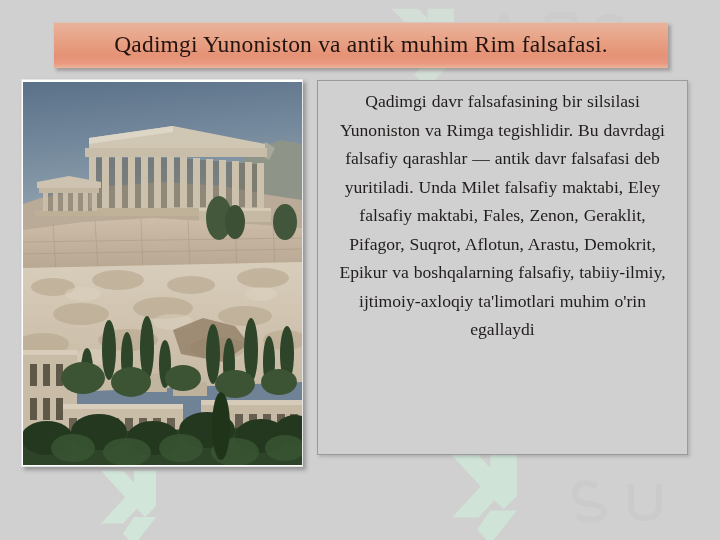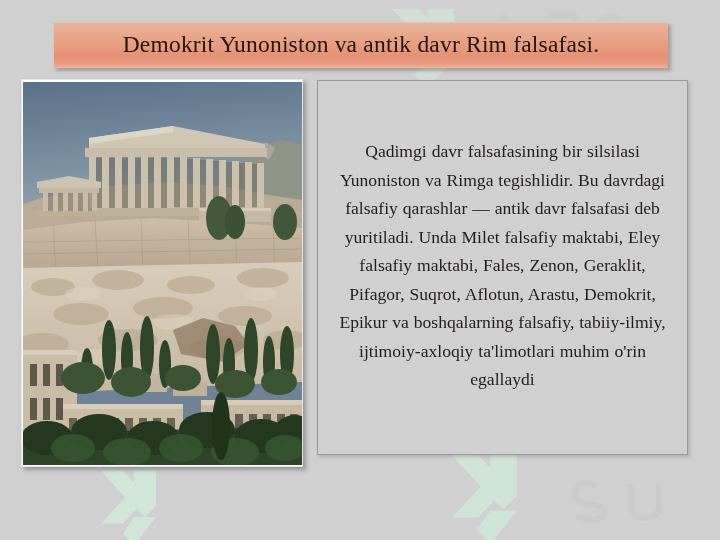--- a/index.html
+++ b/index.html
@@ -94,21 +94,21 @@
     left: 317px;
     top: 80px;
     width: 371px;
     height: 375px;
     box-sizing: border-box;
     border: 1px solid #9a9a9a;
     background: #d0d0d0;
     box-shadow: 2px 2px 3px rgba(120,120,120,0.35);
     z-index: 10;
     display: flex;
-    align-items: center;
+    align-items: flex-start;
     justify-content: center;
   }
   #body-text {
     font-family: "Liberation Serif", serif;
     font-size: 17.6px;
     line-height: 1.62;
     color: #211d1c;
     text-align: center;
     padding: 6px 14px 10px 14px;
     margin: 0;
@@ -172,21 +172,21 @@
   <div class="wm" style="left:10px; top:150px; opacity:0.14;">
     <svg width="200" height="120" viewBox="0 0 200 120" aria-hidden="true">
       <g fill="none" stroke="#c9c9c9" stroke-width="8" stroke-linejoin="round">
         <path d="M24 90 L56 24 L88 90"></path>
         <path d="M120 24 L120 90 M120 24 L162 24 L162 56 L120 56 M144 56 L166 90"></path>
       </g>
     </svg>
   </div>
 
   <div id="title-banner">
-    <div id="title-text">Demokrit Yunoniston va antik davr Rim falsafasi.</div>
+    <div id="title-text">Qadimgi Yunoniston va antik muhim Rim falsafasi.</div>
   </div>
 
   <div id="photo-frame">
     <div id="photo">
       <svg width="279" height="383" viewBox="0 0 279 383" preserveAspectRatio="none" aria-hidden="true">
         <defs>
           <linearGradient id="sky" x1="0" y1="0" x2="0" y2="1">
             <stop offset="0%" stop-color="#5d7governed"></stop>
           </linearGradient>
           <linearGradient id="skyG" x1="0" y1="0" x2="0.2" y2="1">

